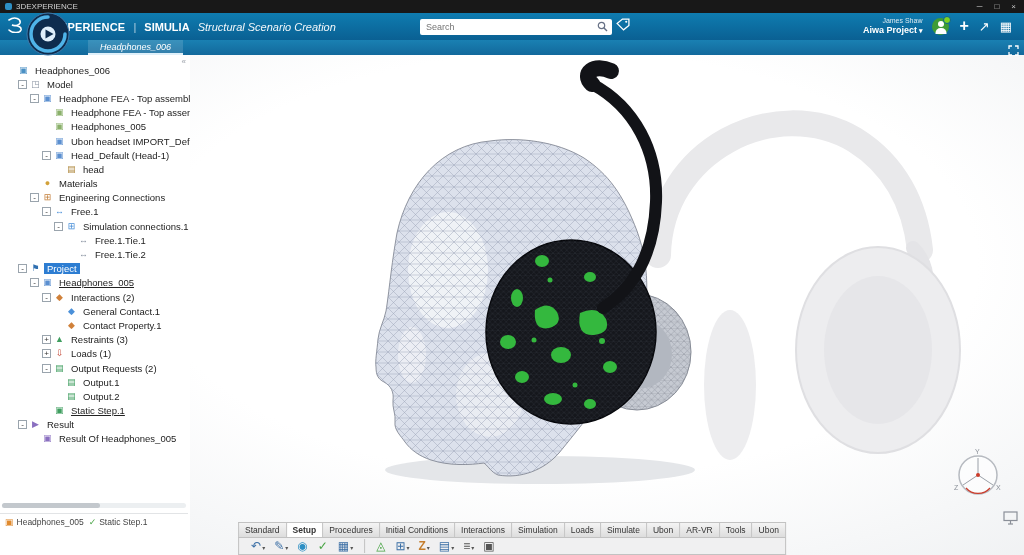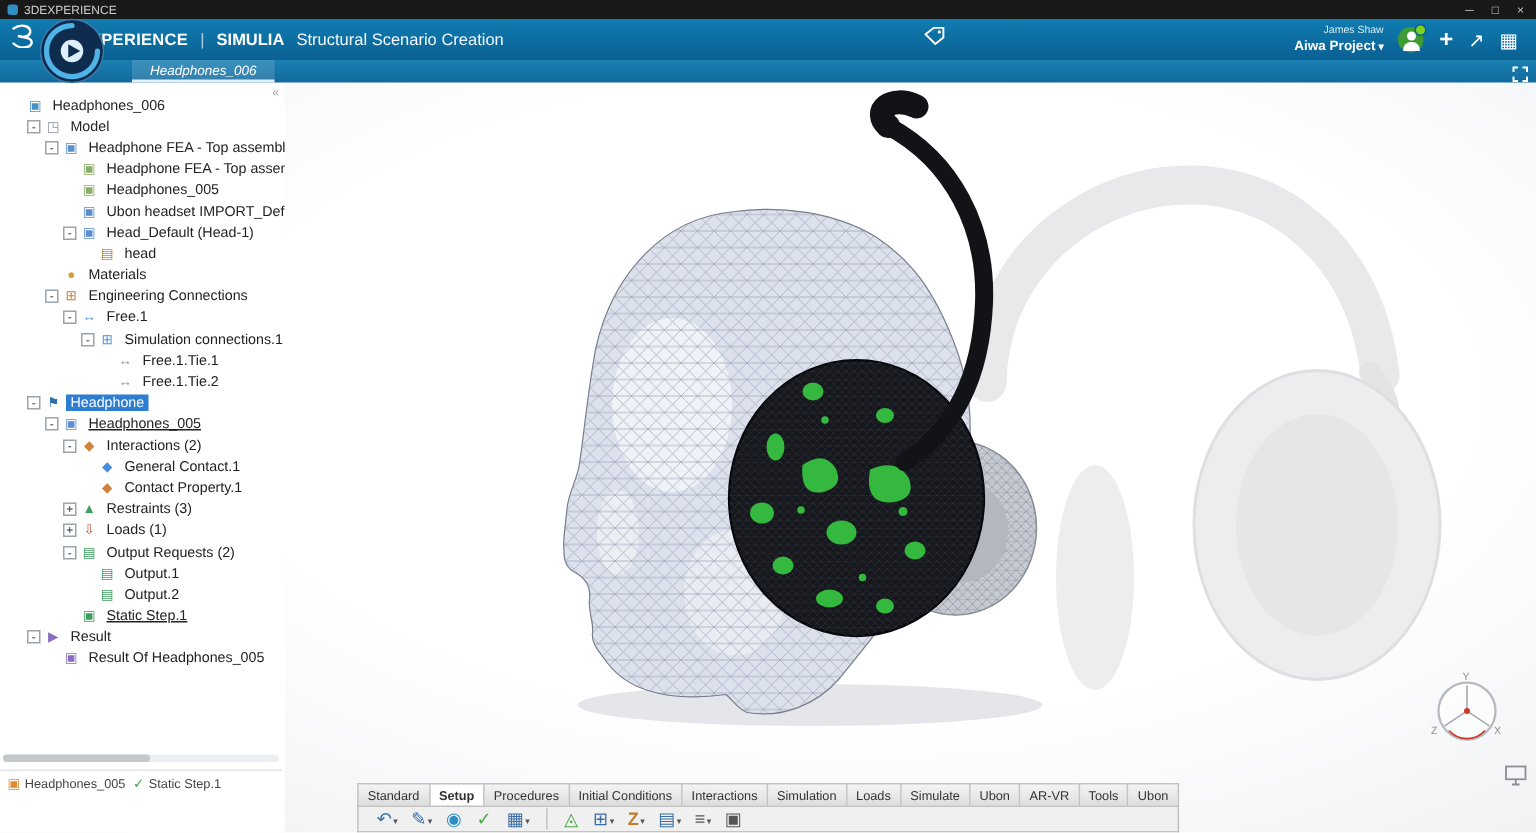--- a/index.html
+++ b/index.html
@@ -16,21 +16,21 @@
 
   
   .header{position:absolute;top:13px;left:0;right:0;height:27px;
           background:linear-gradient(180deg,#0f7cb0,#0a6093);display:flex;align-items:center;
           color:#fff;z-index:8;}
   .logo3ds{margin-left:6px;flex:none;}
   .brand{margin-left:10px;font-size:11px;white-space:nowrap;}
   .brand .b{font-weight:bold;letter-spacing:.2px;}
   .brand .sep{opacity:.65;margin:0 5px;font-weight:300;}
   .brand .app{font-weight:bold;margin-right:5px;}
-  .brand .apptitle{font-weight:400;opacity:.95;}
+  .brand .apptitle{font-weight:400;opacity:.95;font-style:italic;}
   .search{position:absolute;left:420px;top:50%;transform:translateY(-50%);width:188px;height:16px;
           background:#fff;border-radius:2px;display:flex;align-items:center;padding-right:4px;}
   .search input{border:none;outline:none;background:transparent;flex:1;font-size:9px;
                 padding:0 6px;color:#333;font-family:"Liberation Sans",sans-serif;}
   .tagbtn{position:absolute;left:616px;top:50%;transform:translateY(-50%);}
   .header-right{margin-left:auto;display:flex;align-items:center;gap:10px;padding-right:12px;}
   .user-names{text-align:right;line-height:1.15;}
   .user-name{font-size:7px;opacity:.85;display:block;}
   .project{font-size:9px;font-weight:bold;display:block;}
   .project .caret{font-size:7px;margin-left:2px;}
@@ -118,20 +118,29 @@
       <svg width="22" height="16" viewBox="0 0 22 16">
           <path d="M3 3 C9 -1 15 2 14 6 C13 9 8 9 6 8 C10 9 16 9 15 13 C14 16 7 17 3 13" fill="none" stroke="#ffffff" stroke-width="1.6" stroke-linecap="round"></path>
         </svg>
     </span>
     <span class="brand">
       <span class="b">3DEXPERIENCE</span>
       <span class="sep">|</span>
       <span class="app">SIMULIA</span>
       <span class="apptitle">Structural Scenario Creation</span>
     </span>
+    <div class="search">
+      <input placeholder="Search" style="">
+      <span>
+        <svg width="11" height="11" viewBox="0 0 11 11">
+            <circle cx="4.5" cy="4.5" r="3.2" fill="none" stroke="#667085" stroke-width="1.2"></circle>
+            <line x1="7" y1="7" x2="10" y2="10" stroke="#667085" stroke-width="1.4"></line>
+          </svg>
+      </span>
+    </div>
     <span class="tagbtn">
       <svg width="14" height="14" viewBox="0 0 13 13">
           <path d="M1 5 L6 1 L12 1 L12 7 L7 11 Z" fill="none" stroke="#fff" stroke-width="1.2"></path>
           <circle cx="9.5" cy="3.5" r="1" fill="#fff"></circle>
         </svg>
     </span>
     <div class="header-right">
       <span class="user-names">
         <span class="user-name">James Shaw</span>
         <span class="project"><span>Aiwa Project</span><span class="caret">▾</span></span>
@@ -310,21 +319,21 @@
           <span class="lbl">Free.1.Tie.1</span>
         </div>
       <div class="row d5 leaf">
           <span class="exp"></span>
           <span class="ticon" style="color:#8892a0">↔</span>
           <span class="lbl">Free.1.Tie.2</span>
         </div>
       <div class="row d1 sel">
           <span class="exp">-</span>
           <span class="ticon" style="color:#2f6fb0">⚑</span>
-          <span class="lbl">Headphone</span>
+          <span class="lbl">Project</span>
         </div>
       <div class="row d2 u">
           <span class="exp">-</span>
           <span class="ticon" style="color:#5b8fd0">▣</span>
           <span class="lbl">Headphones_005</span>
         </div>
       <div class="row d3">
           <span class="exp">-</span>
           <span class="ticon" style="color:#d0813a">◆</span>
           <span class="lbl">Interactions (2)</span>

